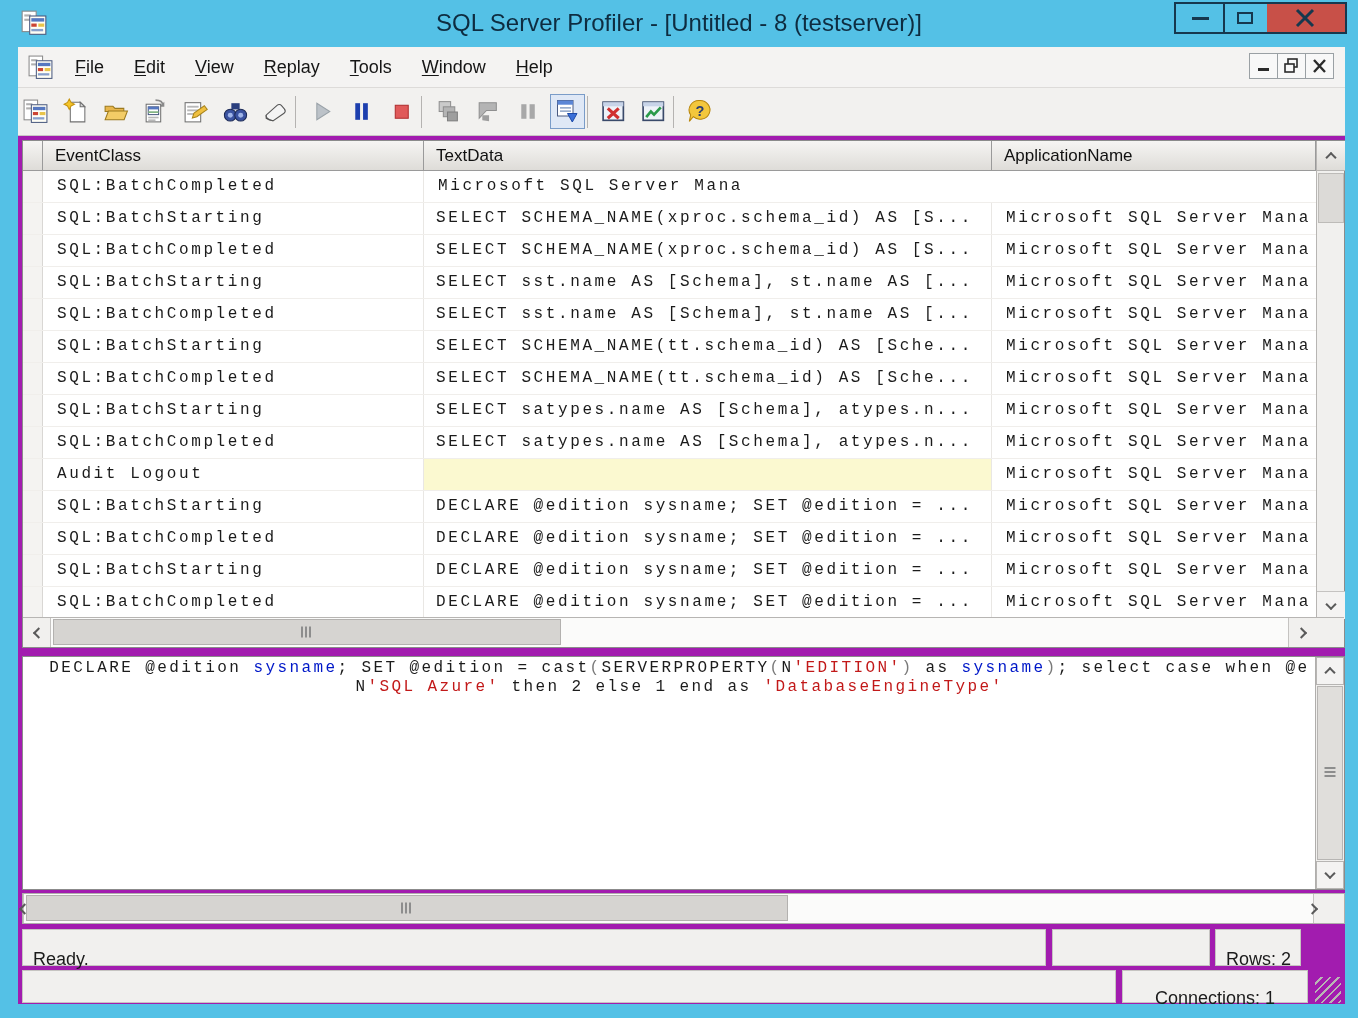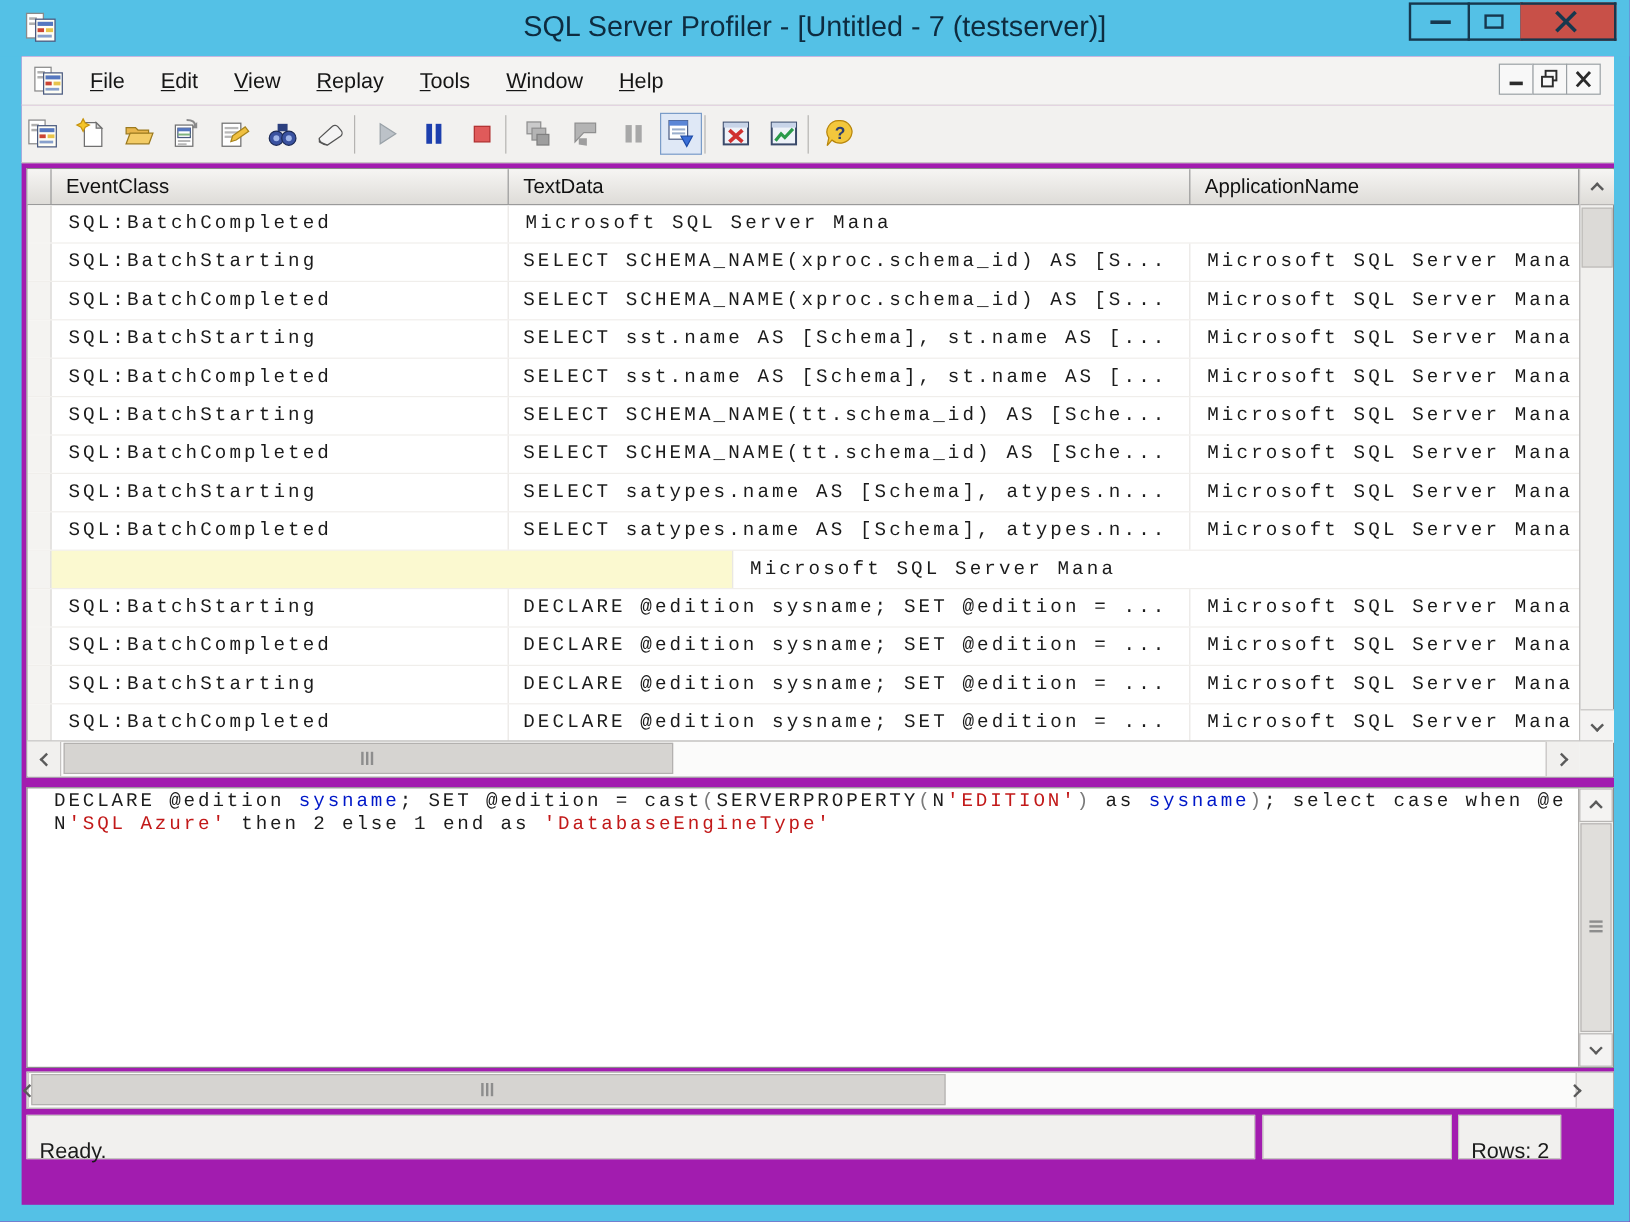--- a/index.html
+++ b/index.html
@@ -77,21 +77,21 @@
   .hscroll { display:flex; height:30px; background:#fbfbfa; border-top:1px solid #b7b5b3; position:relative; }
   .hscroll .arrow { width:28px; height:29px; border:none; background:#f1f0ee; position:relative; flex:none; }
   .hscroll .arrow.l { border-right:1px solid #c5c3c1; }
   .hscroll .arrow.r { border-left:1px solid #c5c3c1; }
   .hscroll .track { flex:1; position:relative; }
   .hscroll .corner { width:28px; flex:none; background:#f1f0ee; }
   .hthumb { position:absolute; top:1px; height:26px; background:#d6d4d1; border:1px solid #b3b1af; }
 
   
   .sqlpane { position:absolute; left:4px; top:609px; width:1323px; height:234px; background:#fff; border:1px solid #8b8b8b; }
-  .sql-text { position:absolute; left:0; top:0; right:30px; bottom:0; padding:2px 0 0 22px; font-family:"Liberation Mono",monospace; font-size:16px; letter-spacing:2.4px; line-height:19px; white-space:pre-wrap; color:#1c1c1c; overflow:hidden; }
+  .sql-text { position:absolute; left:0; top:0; right:30px; bottom:0; padding:2px 0 0 22px; font-family:"Liberation Mono",monospace; font-size:16px; letter-spacing:2.4px; line-height:19px; white-space:pre-wrap; color:#1c1c1c; overflow:hidden;text-align:center; }
   .tok-type { color:#0018c8; }
   .tok-str { color:#c21919; }
   .tok-paren { color:#7a7a7a; }
   .pane-vscroll { position:absolute; right:0; top:0; width:29px; height:100%; background:#f1f0ee; border-left:1px solid #b0aeac; }
   .pane-vscroll > .up { position:absolute; left:0; top:0; width:28px; height:28px; }
   .pane-vscroll > .down { position:absolute; left:0; bottom:0; width:28px; height:28px; }
   .pane-vscroll .thumb { position:absolute; left:1px; top:29px; bottom:29px; width:26px; background:#e0dedb; border:1px solid #b7b5b3; }
 
   .pane-hscroll { position:absolute; left:4px; top:846px; width:1323px; height:31px; border:1px solid #b0aeac; background:#fbfbfa; display:flex; }
 
@@ -115,21 +115,21 @@
   <span class="title-icon"><svg width="28" height="30" viewBox="0 0 26 26">
         <rect x="2" y="2" width="13" height="19" fill="#fff" stroke="#8a8a8a"></rect>
         <rect x="4" y="5" width="6" height="2" fill="#b0b0b0"></rect>
         <rect x="4" y="9" width="9" height="2" fill="#b0b0b0"></rect>
         <rect x="9" y="6.5" width="15" height="17" fill="#fffef5" stroke="#4a5a80"></rect>
         <rect x="10.5" y="8.5" width="12" height="3.2" fill="#5577c0"></rect>
         <rect x="10.5" y="13.5" width="5" height="3" fill="#cc4433"></rect>
         <rect x="17" y="13.5" width="5.5" height="3" fill="#e8c44a"></rect>
         <rect x="10.5" y="18.5" width="11" height="2.2" fill="#88a0cc"></rect>
       </svg></span>
-  <div class="title-text">SQL Server Profiler - [Untitled - 7 (testserver)]</div>
+  <div class="title-text">SQL Server Profiler - [Untitled - 8 (testserver)]</div>
   <div class="winbtn min">
       <span class="bar"></span>
     </div>
   <div class="winbtn max">
       <span class="box"></span>
     </div>
   <div class="winbtn close">
     <svg width="76" height="28" viewBox="0 0 76 28">
         <path d="M30 6 L46 22 M46 6 L30 22" stroke="#16384e" stroke-width="3" fill="none"></path>
       </svg>
@@ -364,20 +364,21 @@
           <div class="gc c3">Microsoft SQL Server Mana</div>
         </div>
         <div class="gr">
           <div class="gc sel"></div>
           <div class="gc c1">SQL:BatchCompleted</div>
           <div class="gc c2">SELECT satypes.name AS [Schema], atypes.n...</div>
           <div class="gc c3">Microsoft SQL Server Mana</div>
         </div>
         <div class="gr">
           <div class="gc sel"></div>
+          <div class="gc c1">Audit Logout</div>
           <div class="gc c2 yellow"></div>
           <div class="gc c3">Microsoft SQL Server Mana</div>
         </div>
         <div class="gr">
           <div class="gc sel"></div>
           <div class="gc c1">SQL:BatchStarting</div>
           <div class="gc c2">DECLARE @edition sysname; SET @edition = ...</div>
           <div class="gc c3">Microsoft SQL Server Mana</div>
         </div>
         <div class="gr">
@@ -465,14 +466,19 @@
       </div>
     <div class="corner" style="width:30px;background:#f1f0ee;"></div>
   </div>
 
   <div class="statusbar">
     <div class="panel p1">Ready.</div>
     <div class="panel p2"></div>
     <div class="panel p3">Rows: 2</div>
   </div>
 
+  <div class="appbar">
+    <div class="panel p1"></div>
+    <div class="panel p2">Connections: 1</div>
+    <div class="grip-corner"></div>
+  </div>
 
 </div>
 
 </body></html>

